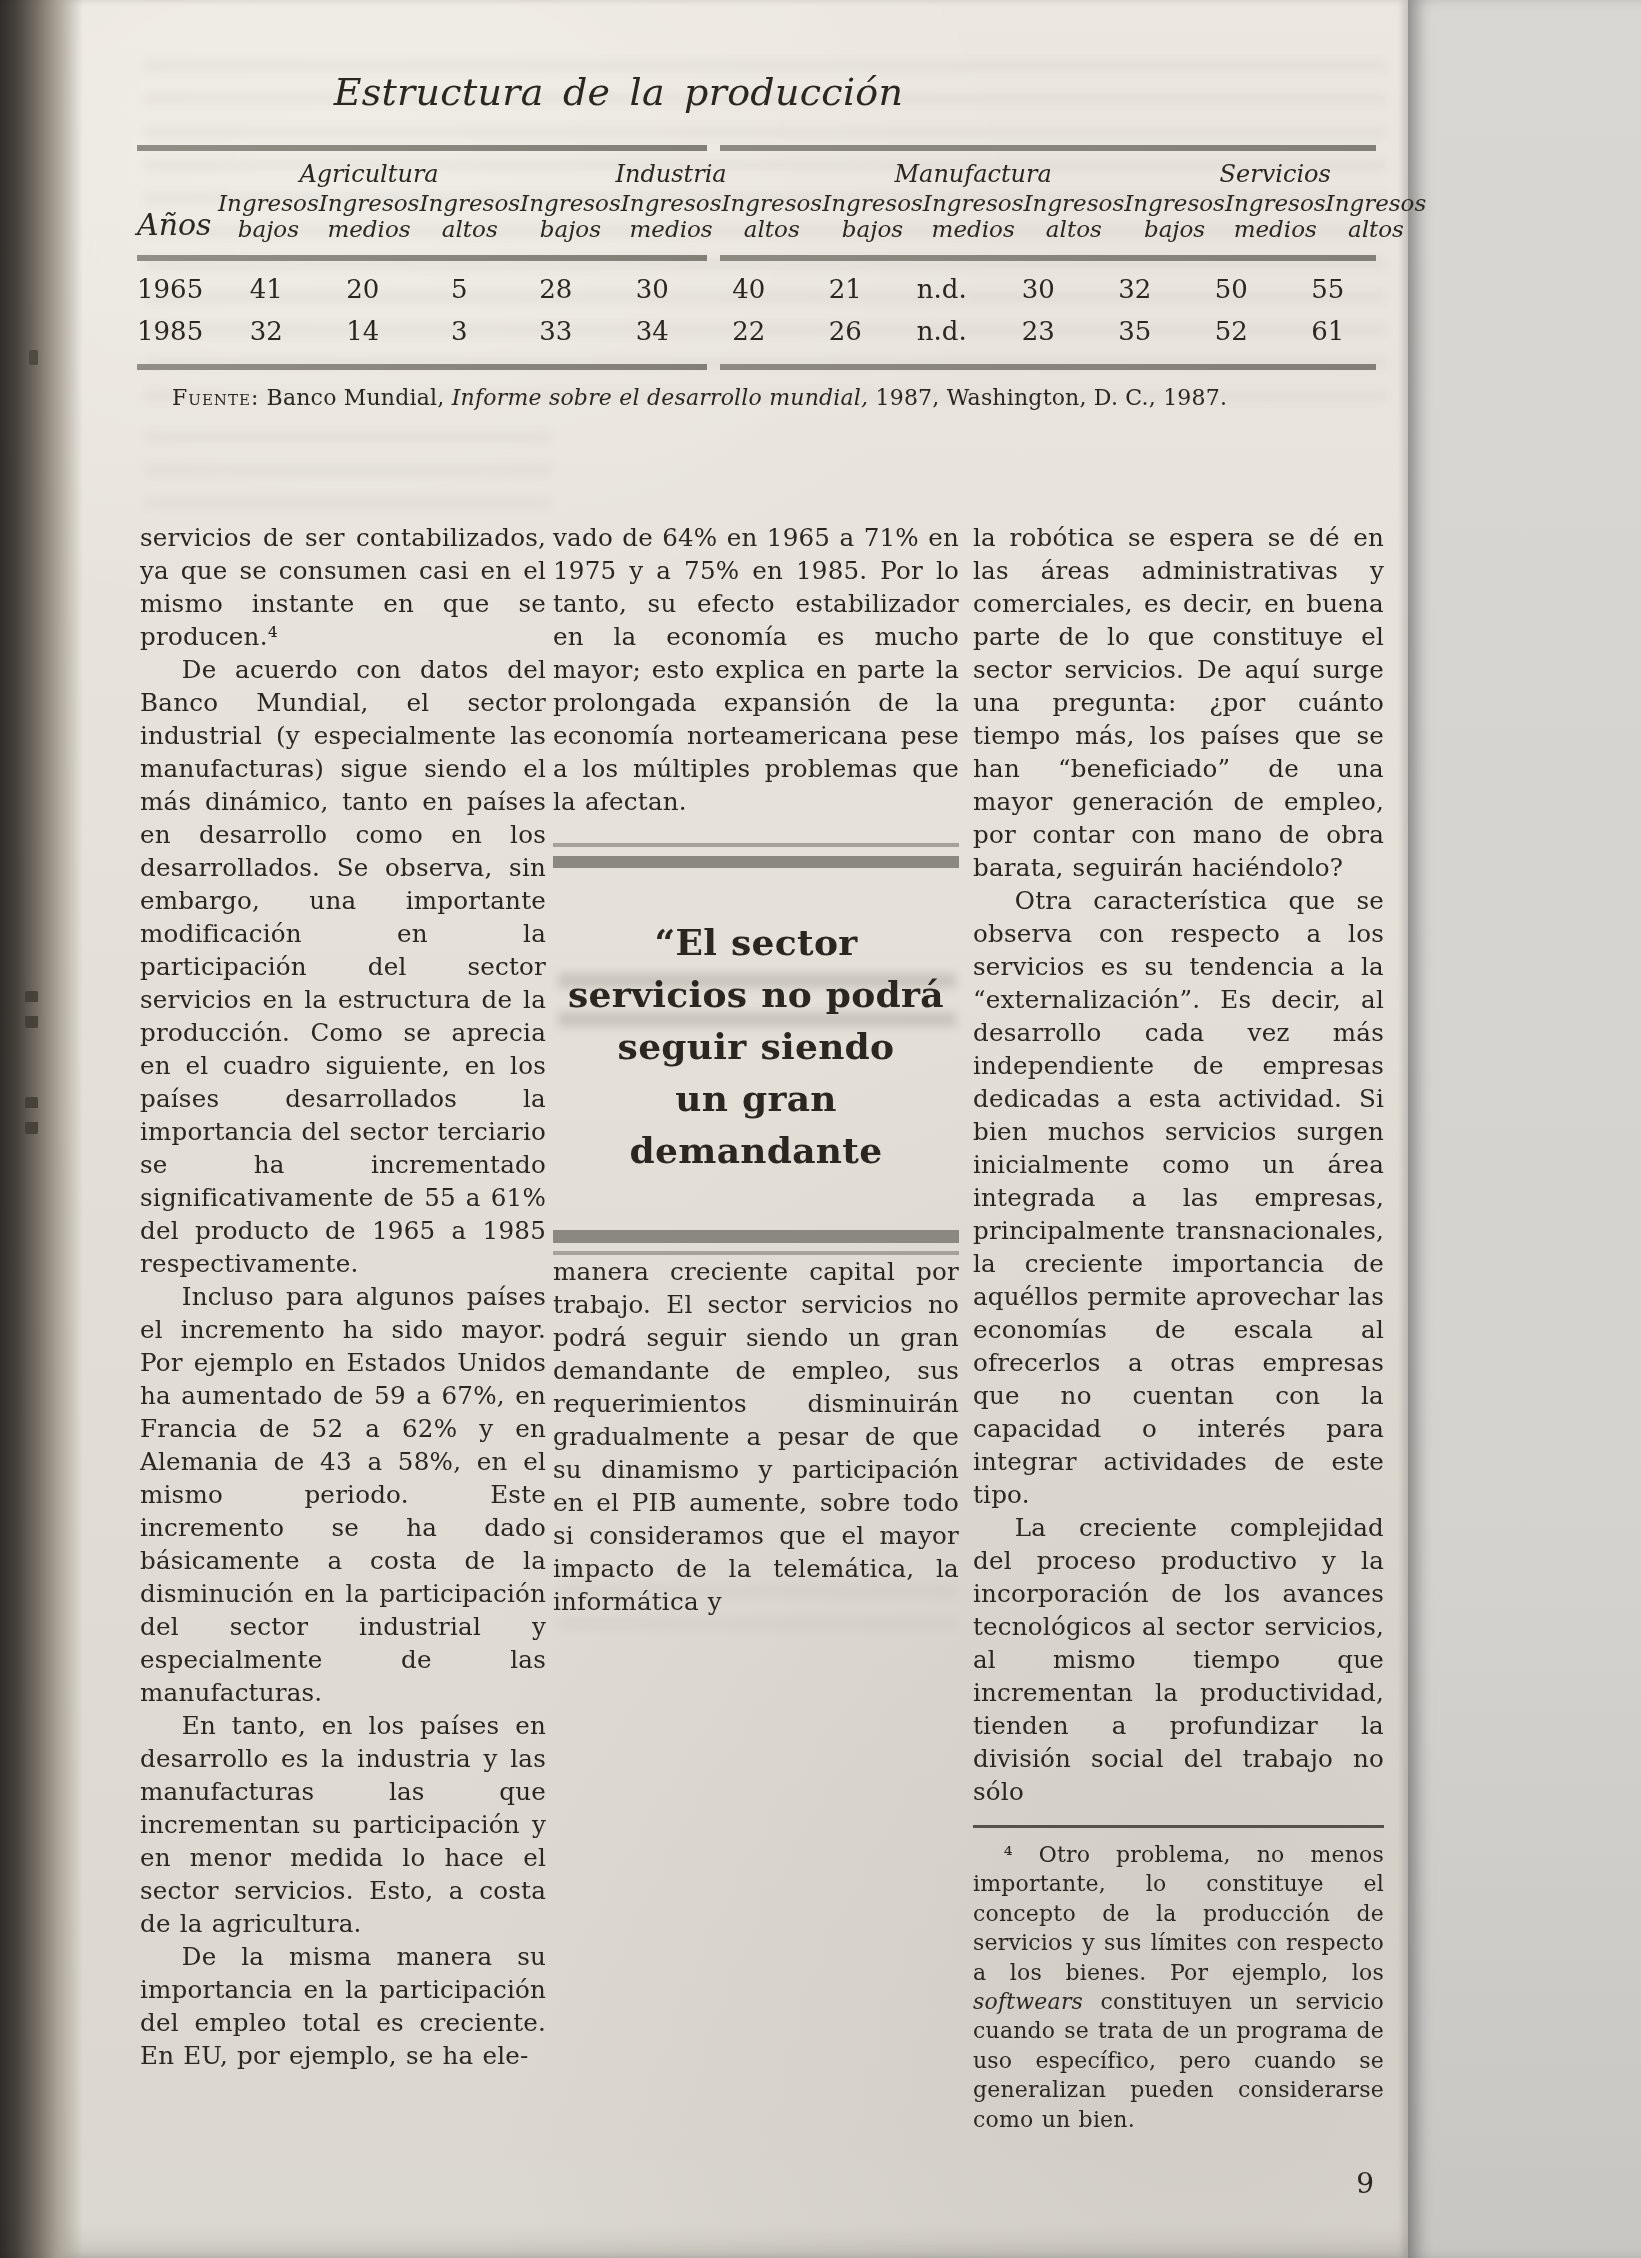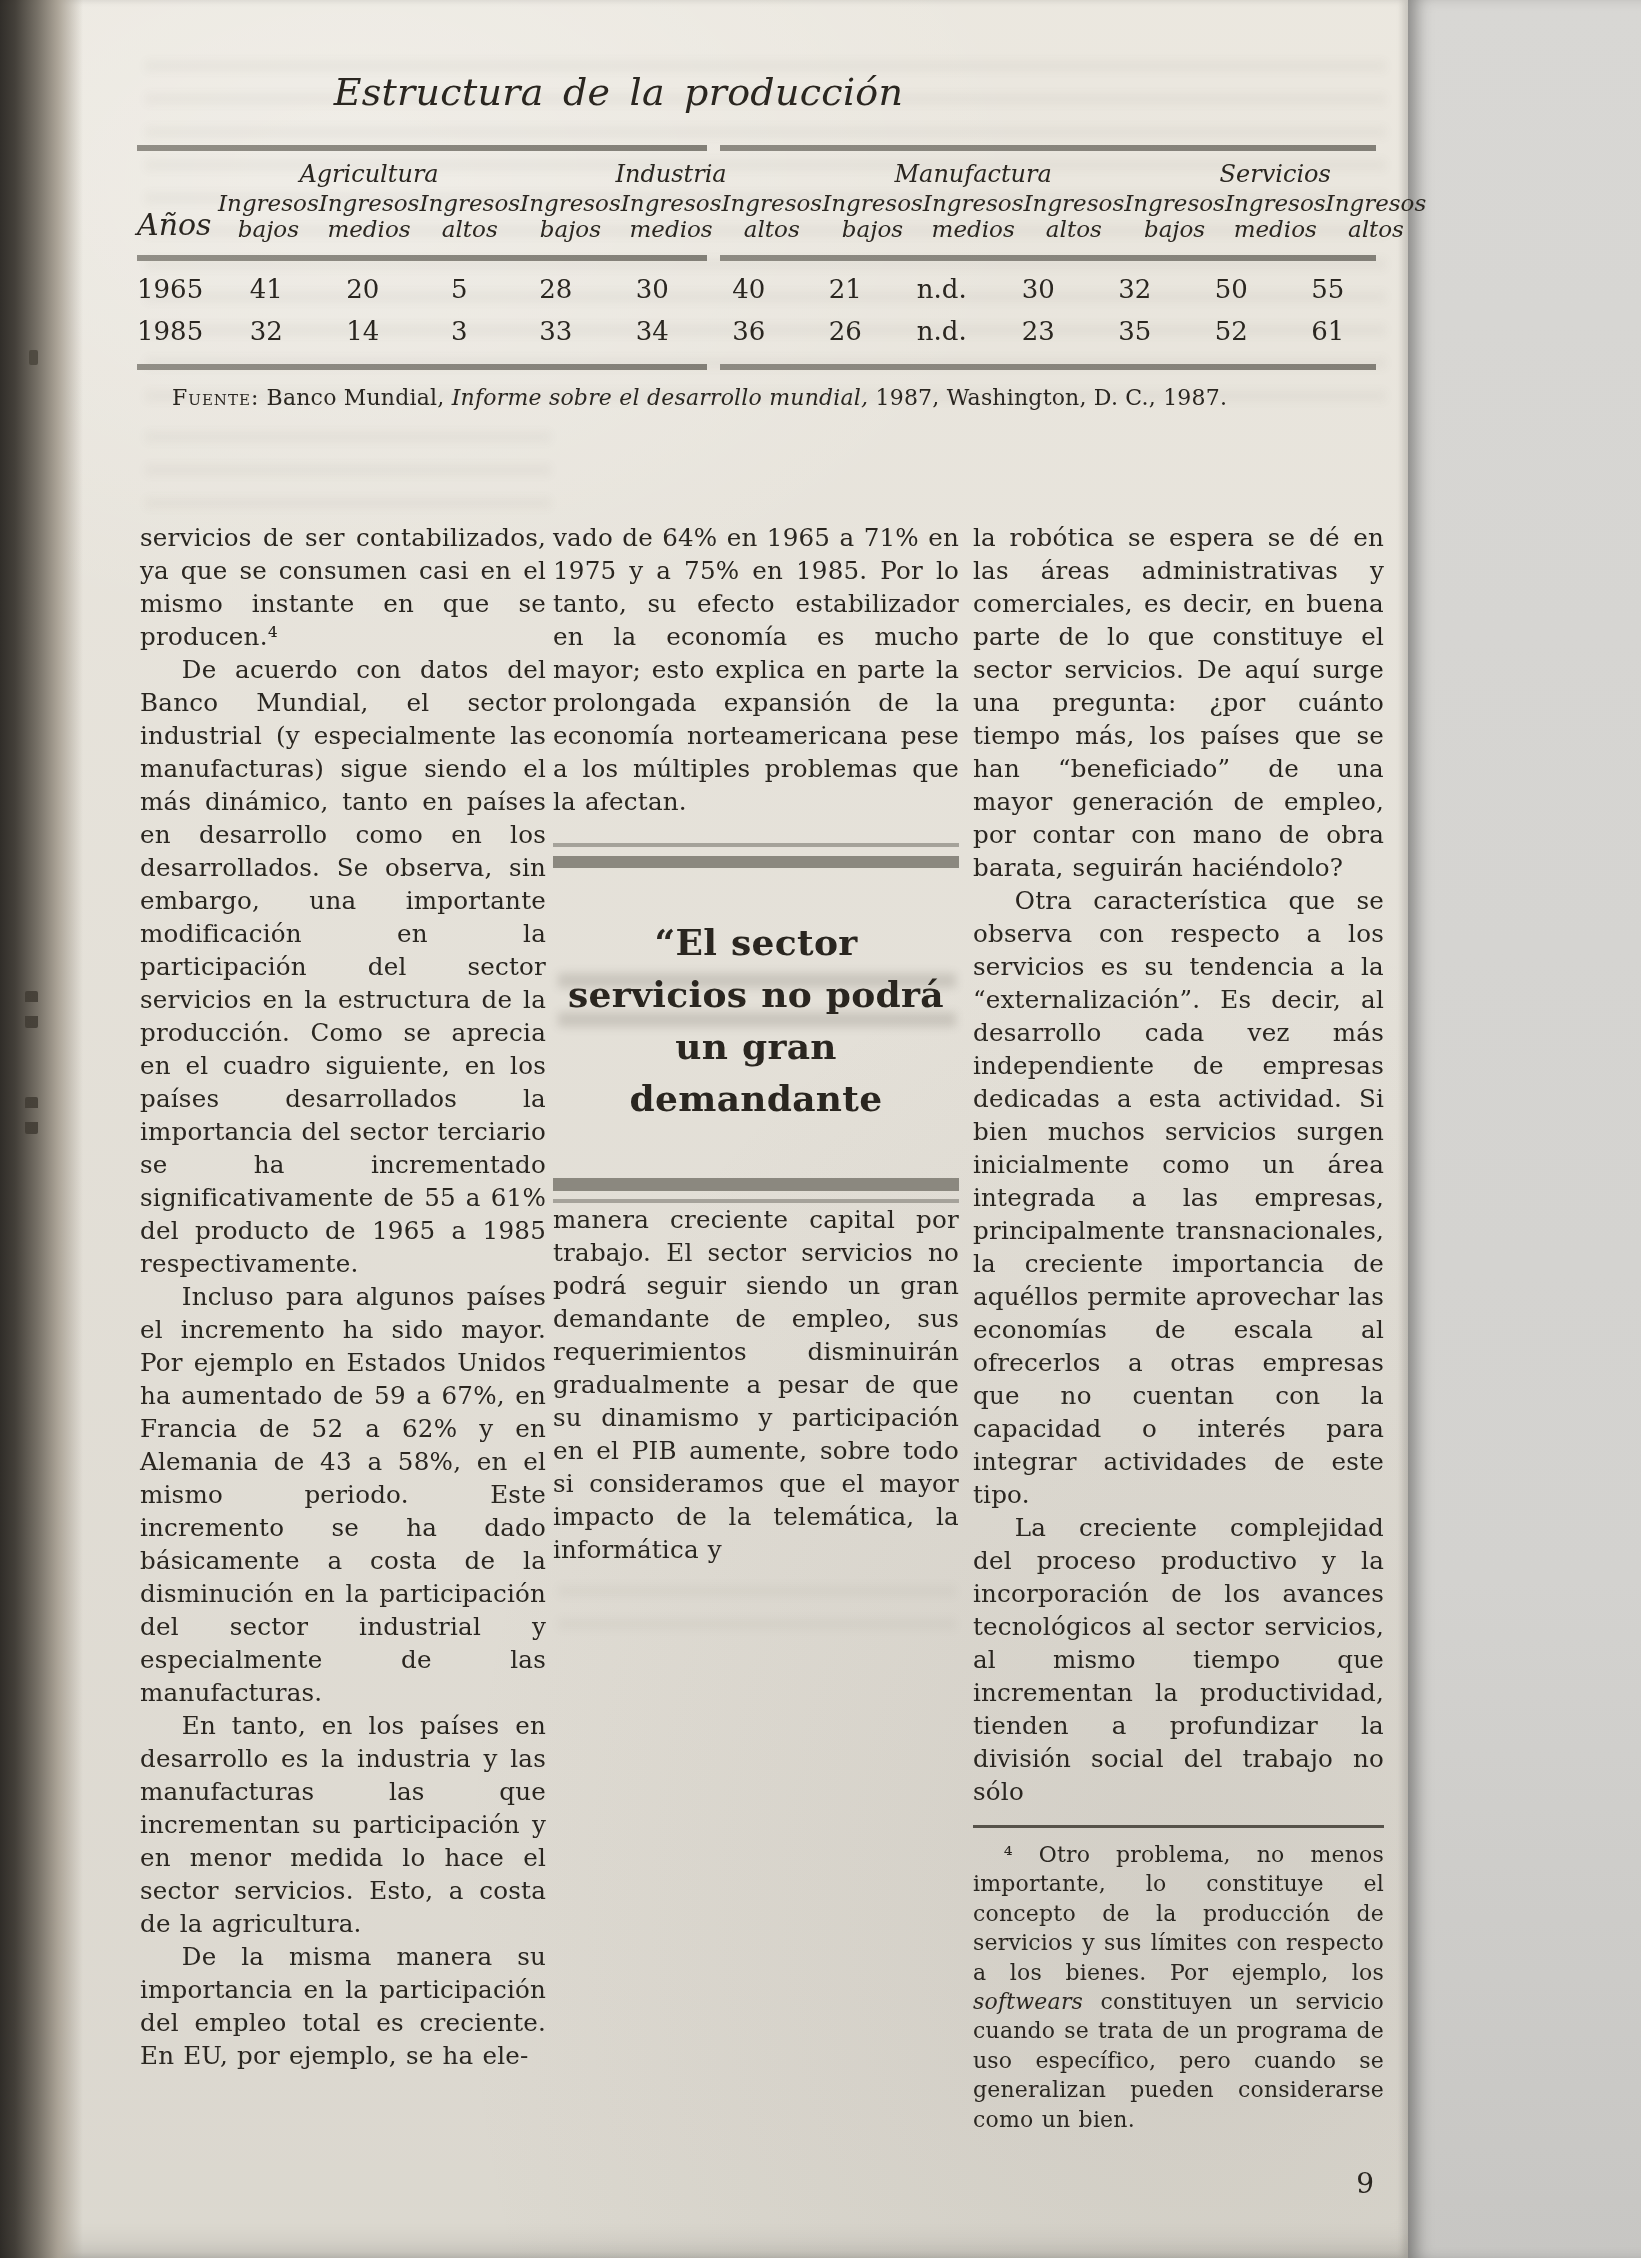--- a/index.html
+++ b/index.html
@@ -173,21 +173,21 @@
       <div class="val">32</div>
       <div class="val">50</div>
       <div class="val">55</div>
 
       <div class="year">1985</div>
       <div class="val">32</div>
       <div class="val">14</div>
       <div class="val">3</div>
       <div class="val">33</div>
       <div class="val">34</div>
-      <div class="val">36</div>
+      <div class="val">22</div>
       <div class="val">26</div>
       <div class="val">n.d.</div>
       <div class="val">23</div>
       <div class="val">35</div>
       <div class="val">52</div>
       <div class="val">61</div>
     </div>
 
     <div class="t-rule bot">
         <span class="a"></span>
@@ -210,20 +210,21 @@
   <div class="col c2">
     <p>vado de 64% en 1965 a 71% en 1975 y a 75% en 1985. Por lo tanto, su efecto estabilizador en la economía es mucho mayor; esto explica en parte la prolongada expansión de la economía norteamericana pese a los múltiples problemas que la afectan.</p>
 
     <div class="pull-quote">
       <div class="pq-thin"></div>
       <div class="pq-gap"></div>
       <div class="pq-thick"></div>
       <div class="pq-text">
         <div>“El sector</div>
         <div>servicios no podrá</div>
+        <div>seguir siendo</div>
         <div>un gran</div>
         <div>demandante</div>
       </div>
       <div class="pq-thick"></div>
       <div class="pq-gap"></div>
       <div class="pq-thin"></div>
     </div>
 
     <p class="aq">manera creciente capital por trabajo. El sector servicios no podrá seguir siendo un gran demandante de empleo, sus requerimientos disminuirán gradualmente a pesar de que su dinamismo y participación en el PIB aumente, sobre todo si consideramos que el mayor impacto de la telemática, la informática y</p>
   </div>

